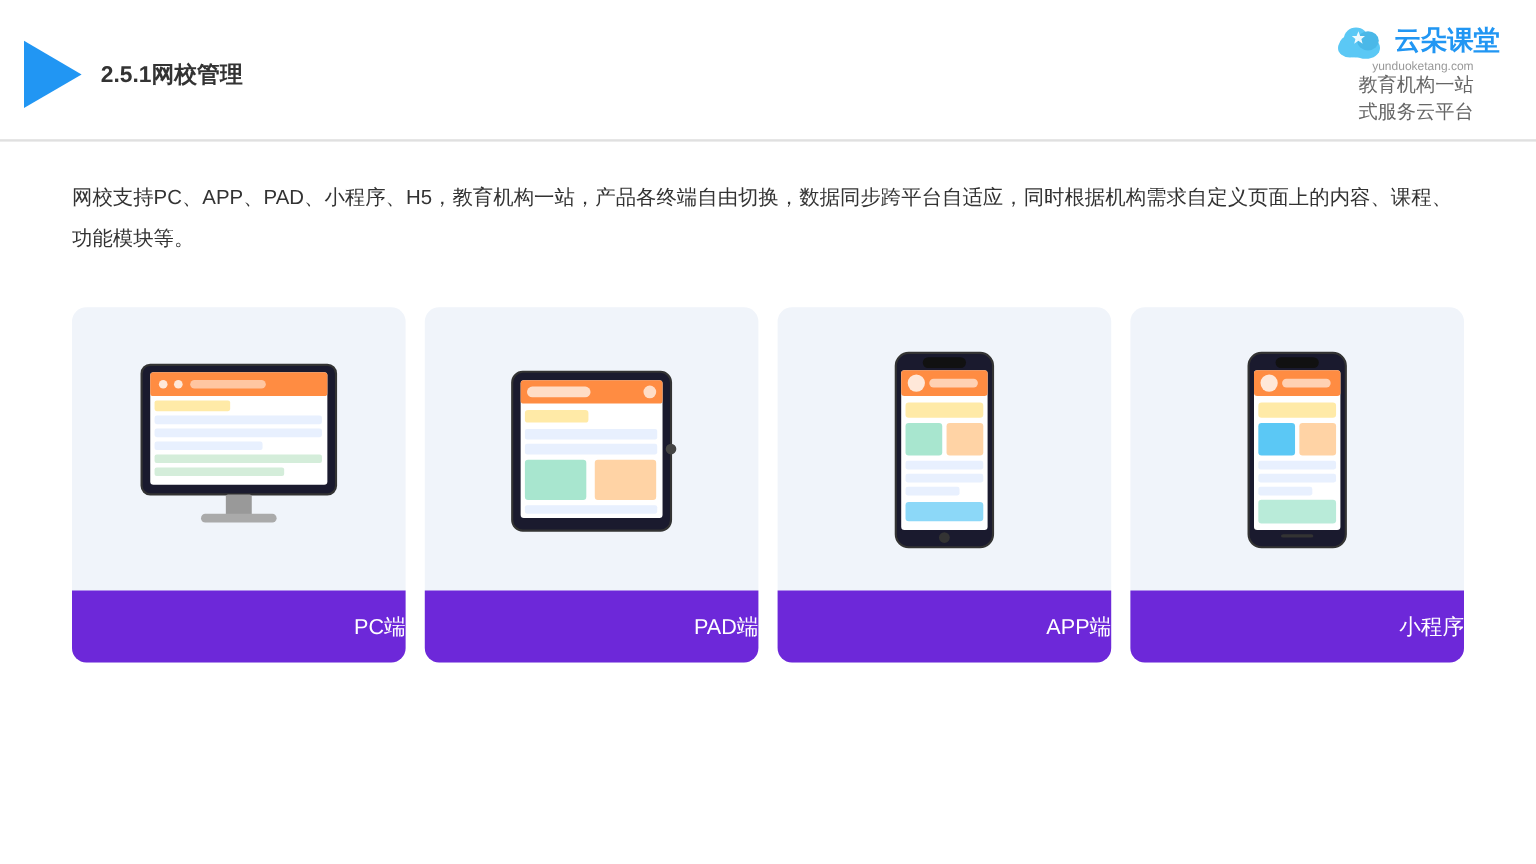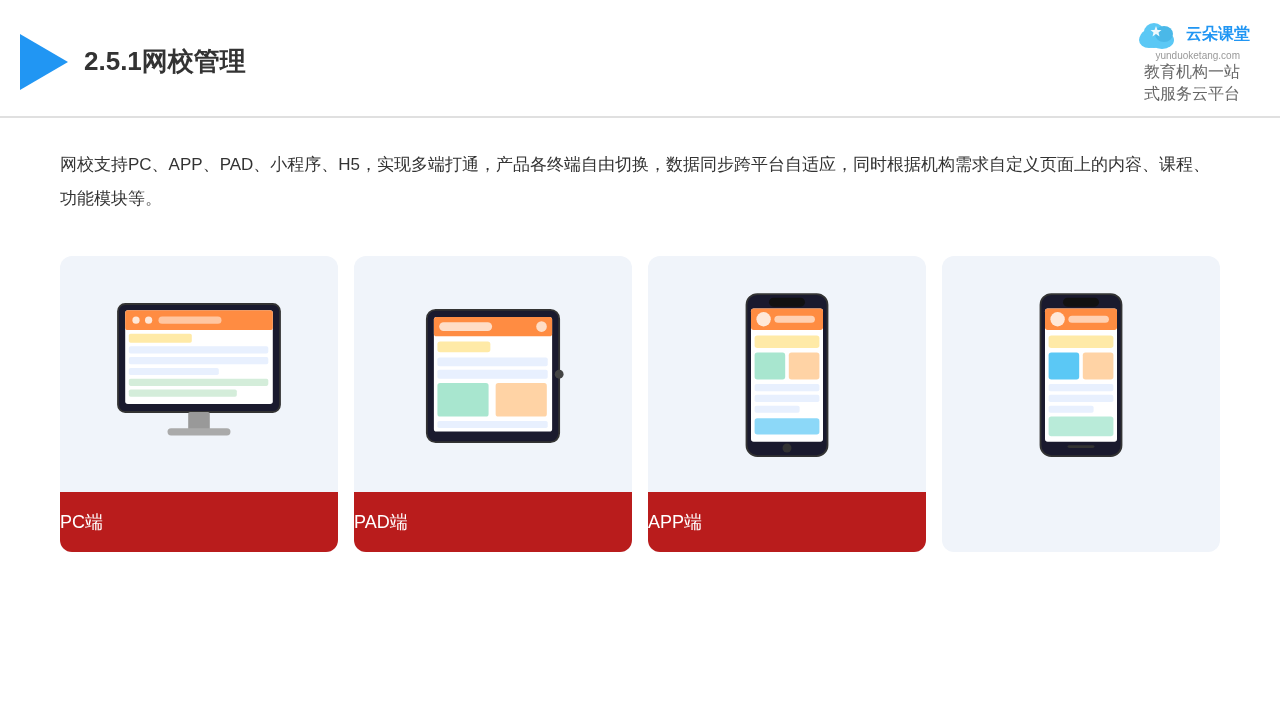--- a/index.html
+++ b/index.html
@@ -26,40 +26,40 @@
       gap: 16px;
     }
     .logo-triangle {
       width: 0;
       height: 0;
       border-top: 28px solid transparent;
       border-bottom: 28px solid transparent;
       border-left: 48px solid #2196f3;
     }
     .page-title {
-      font-size: 26px;
+      font-size: 19px;
       font-weight: bold;
       color: #333;
     }
     .logo-right {
       display: flex;
       flex-direction: column;
       align-items: center;
     }
     .logo-cloud {
       display: flex;
       align-items: center;
       gap: 4px;
     }
     .cloud-icon {
       width: 48px;
       height: 32px;
     }
     .logo-text-cn {
-      font-size: 16px;
+      font-size: 22px;
       color: #2196f3;
       font-weight: bold;
     }
     .logo-subtitle {
       font-size: 16px;
       color: #666;
       text-align: right;
       line-height: 1.4;
     }
     .logo-domain {
@@ -99,25 +99,25 @@
       height: 200px;
       display: flex;
       align-items: center;
       justify-content: center;
       margin-bottom: 16px;
     }
 
     .card-label {
       width: calc(100% + 32px);
       margin: 0 -16px;
-      background: #b91c1c;
+      background: #6d28d9;
       color: white;
       font-size: 18px;
       font-weight: 500;
-      text-align: left;
+      text-align: right;
       padding: 18px 0;
       border-radius: 0 0 12px 12px;
     }
 
     
     .pc-monitor {
       width: 180px;
       height: 160px;
     }
 
@@ -159,21 +159,21 @@
       <div class="logo-domain">yunduoketang.com</div>
       <div class="logo-subtitle">
         <span>教育机构一站</span><br>
         <span>式服务云平台</span>
       </div>
     </div>
   </div>
 </div>
 
 <div class="description">
-  <p>网校支持PC、APP、PAD、小程序、H5，实现多端打通，产品各终端自由切换，数据同步跨平台自适应，同时根据机构需求自定义页面上的内容、课程、功能模块等。</p>
+  <p>网校支持PC、APP、PAD、小程序、H5，教育机构一站，产品各终端自由切换，数据同步跨平台自适应，同时根据机构需求自定义页面上的内容、课程、功能模块等。</p>
 </div>
 
 <div class="cards-container">
 
   <div class="device-card">
     <div class="device-image-area">
       <svg class="pc-monitor" viewBox="0 0 200 170" xmlns="http://www.w3.org/2000/svg">
 
         <rect x="10" y="5" width="180" height="120" rx="8" ry="8" fill="#1a1a2e" stroke="#333" stroke-width="2"></rect>
 
@@ -274,16 +274,17 @@
         <rect x="14" y="67" width="34" height="30" rx="3" fill="#5bc8f5"></rect>
         <rect x="52" y="67" width="34" height="30" rx="3" fill="#ffd3a5"></rect>
         <rect x="14" y="102" width="72" height="8" rx="2" fill="#e8f0fe"></rect>
         <rect x="14" y="114" width="72" height="8" rx="2" fill="#e8f0fe"></rect>
         <rect x="14" y="126" width="50" height="8" rx="2" fill="#e8f0fe"></rect>
         <rect x="14" y="138" width="72" height="22" rx="3" fill="#a8e6cf" opacity="0.8"></rect>
 
         <rect x="35" y="170" width="30" height="3" rx="2" fill="#333"></rect>
       </svg>
     </div>
+    <div class="card-label">小程序</div>
   </div>
 
 
 </div>
 
 </body></html>

